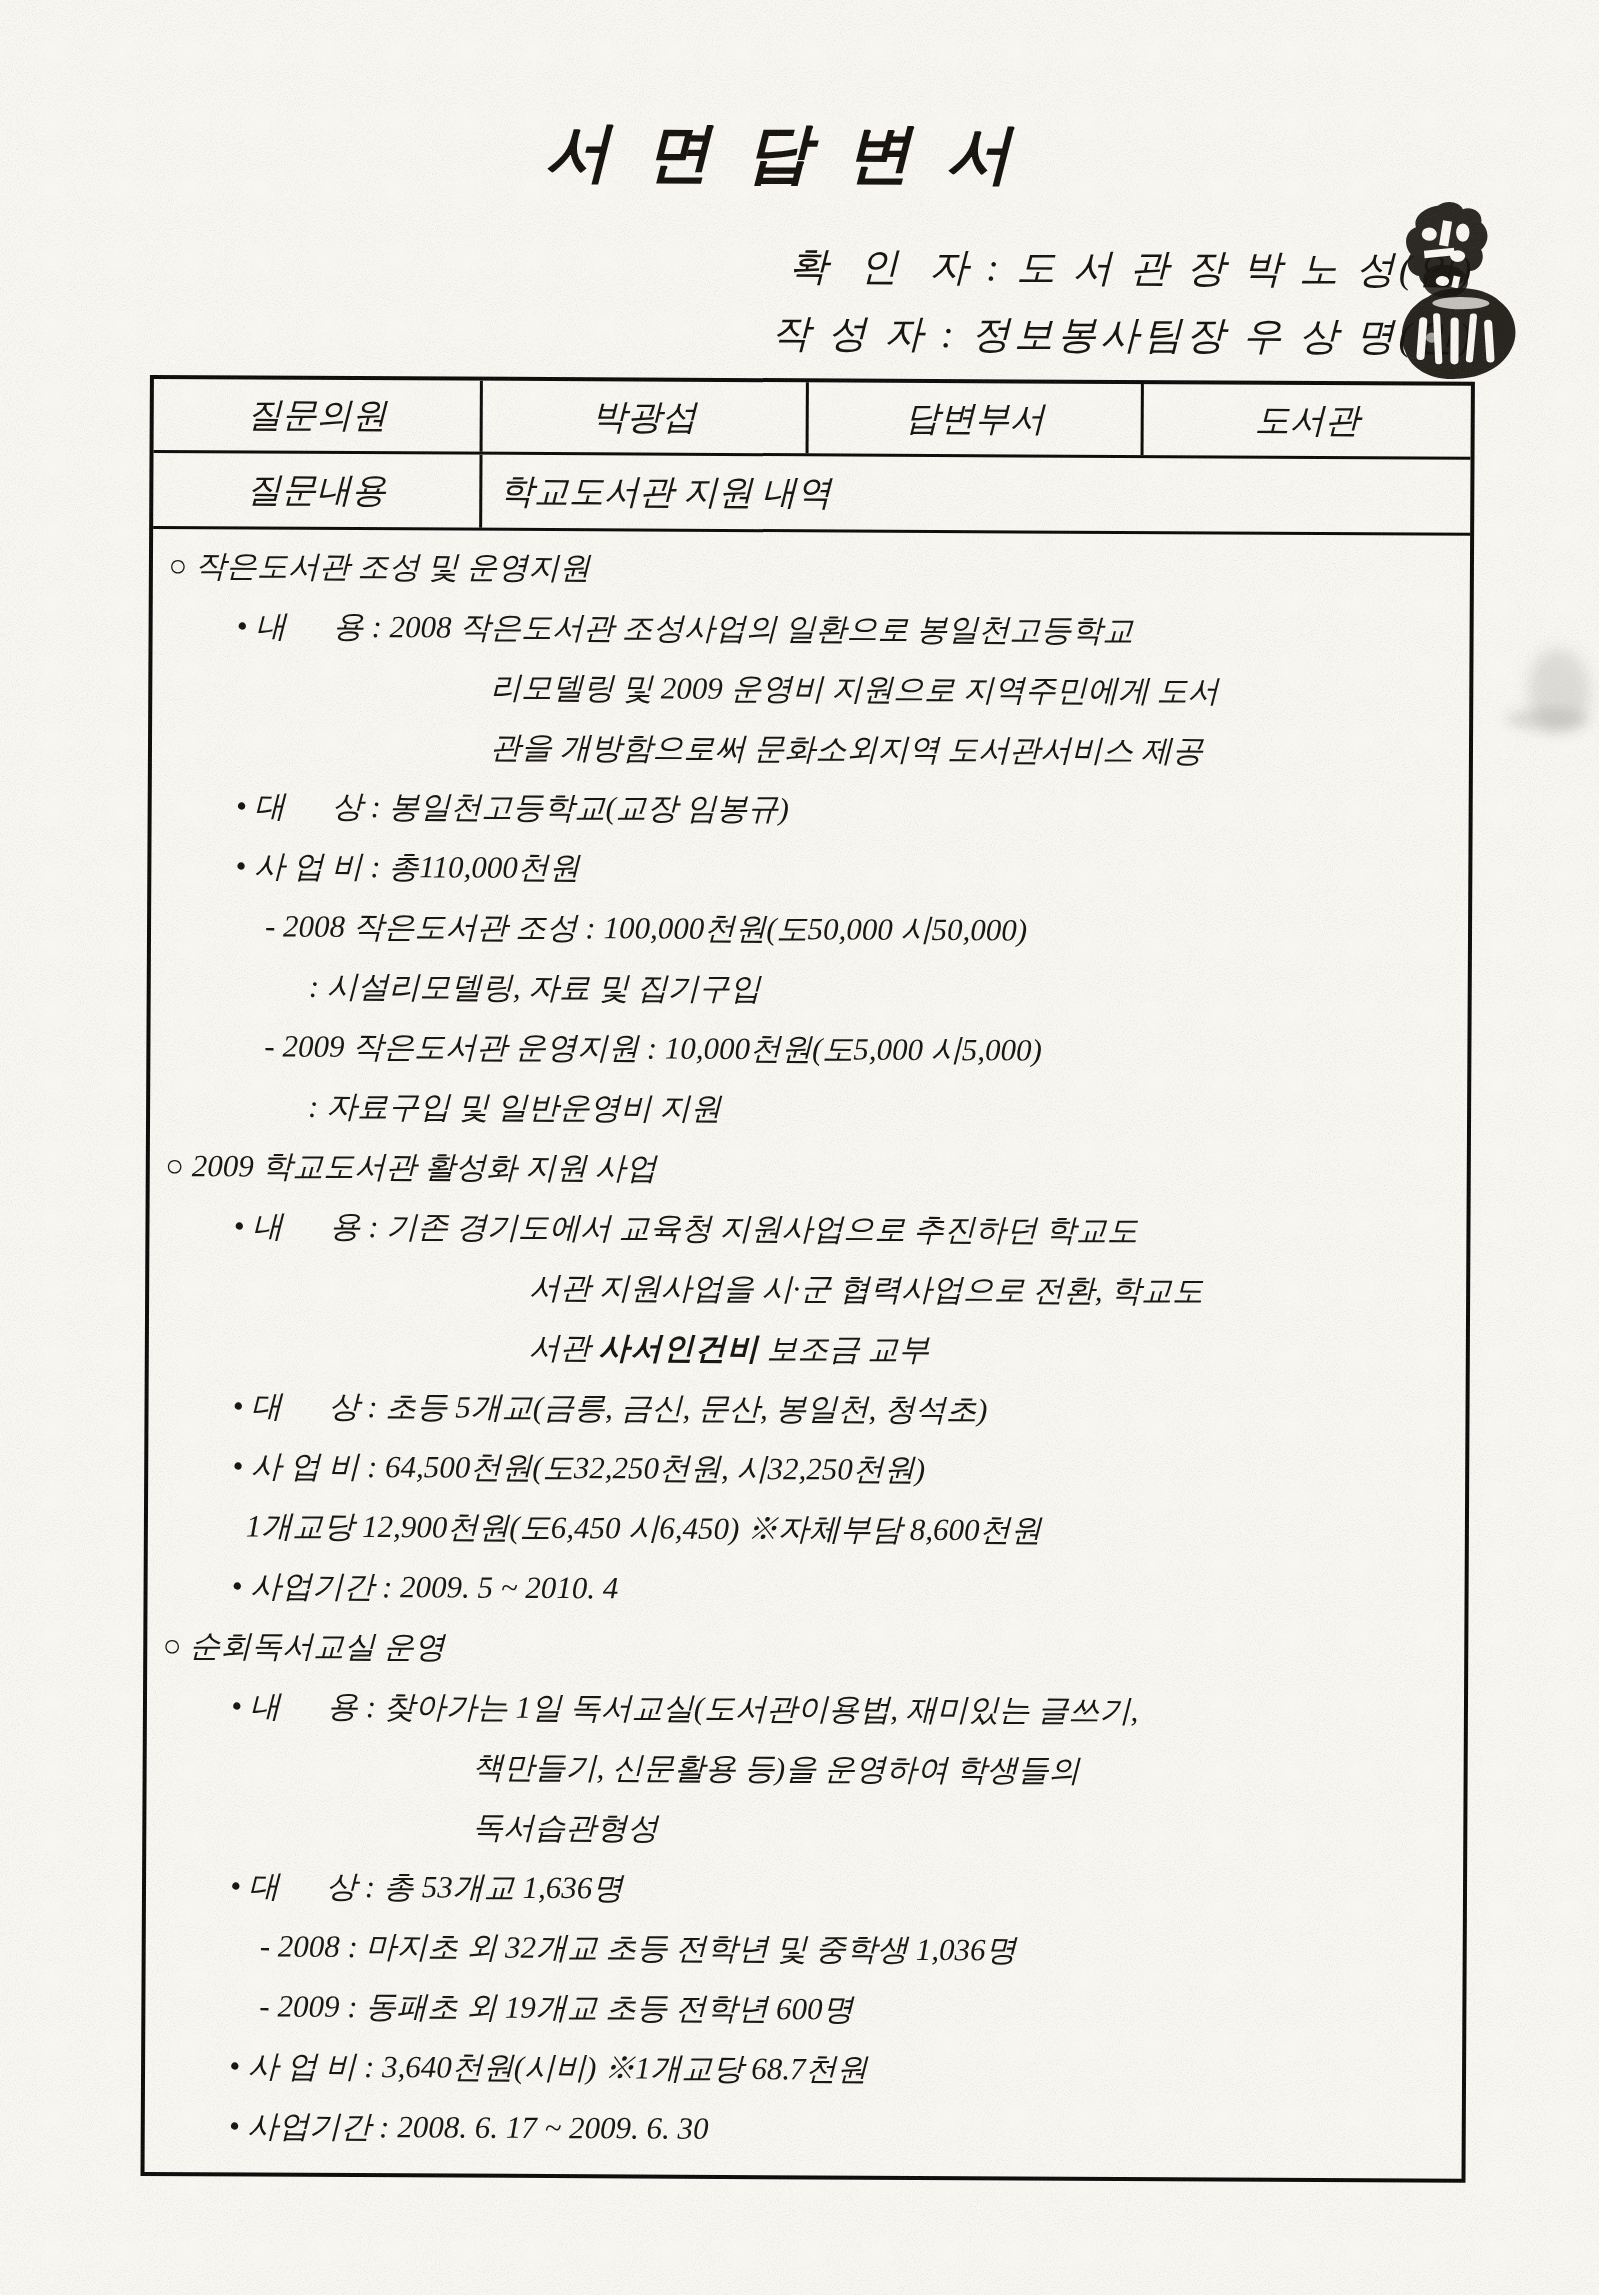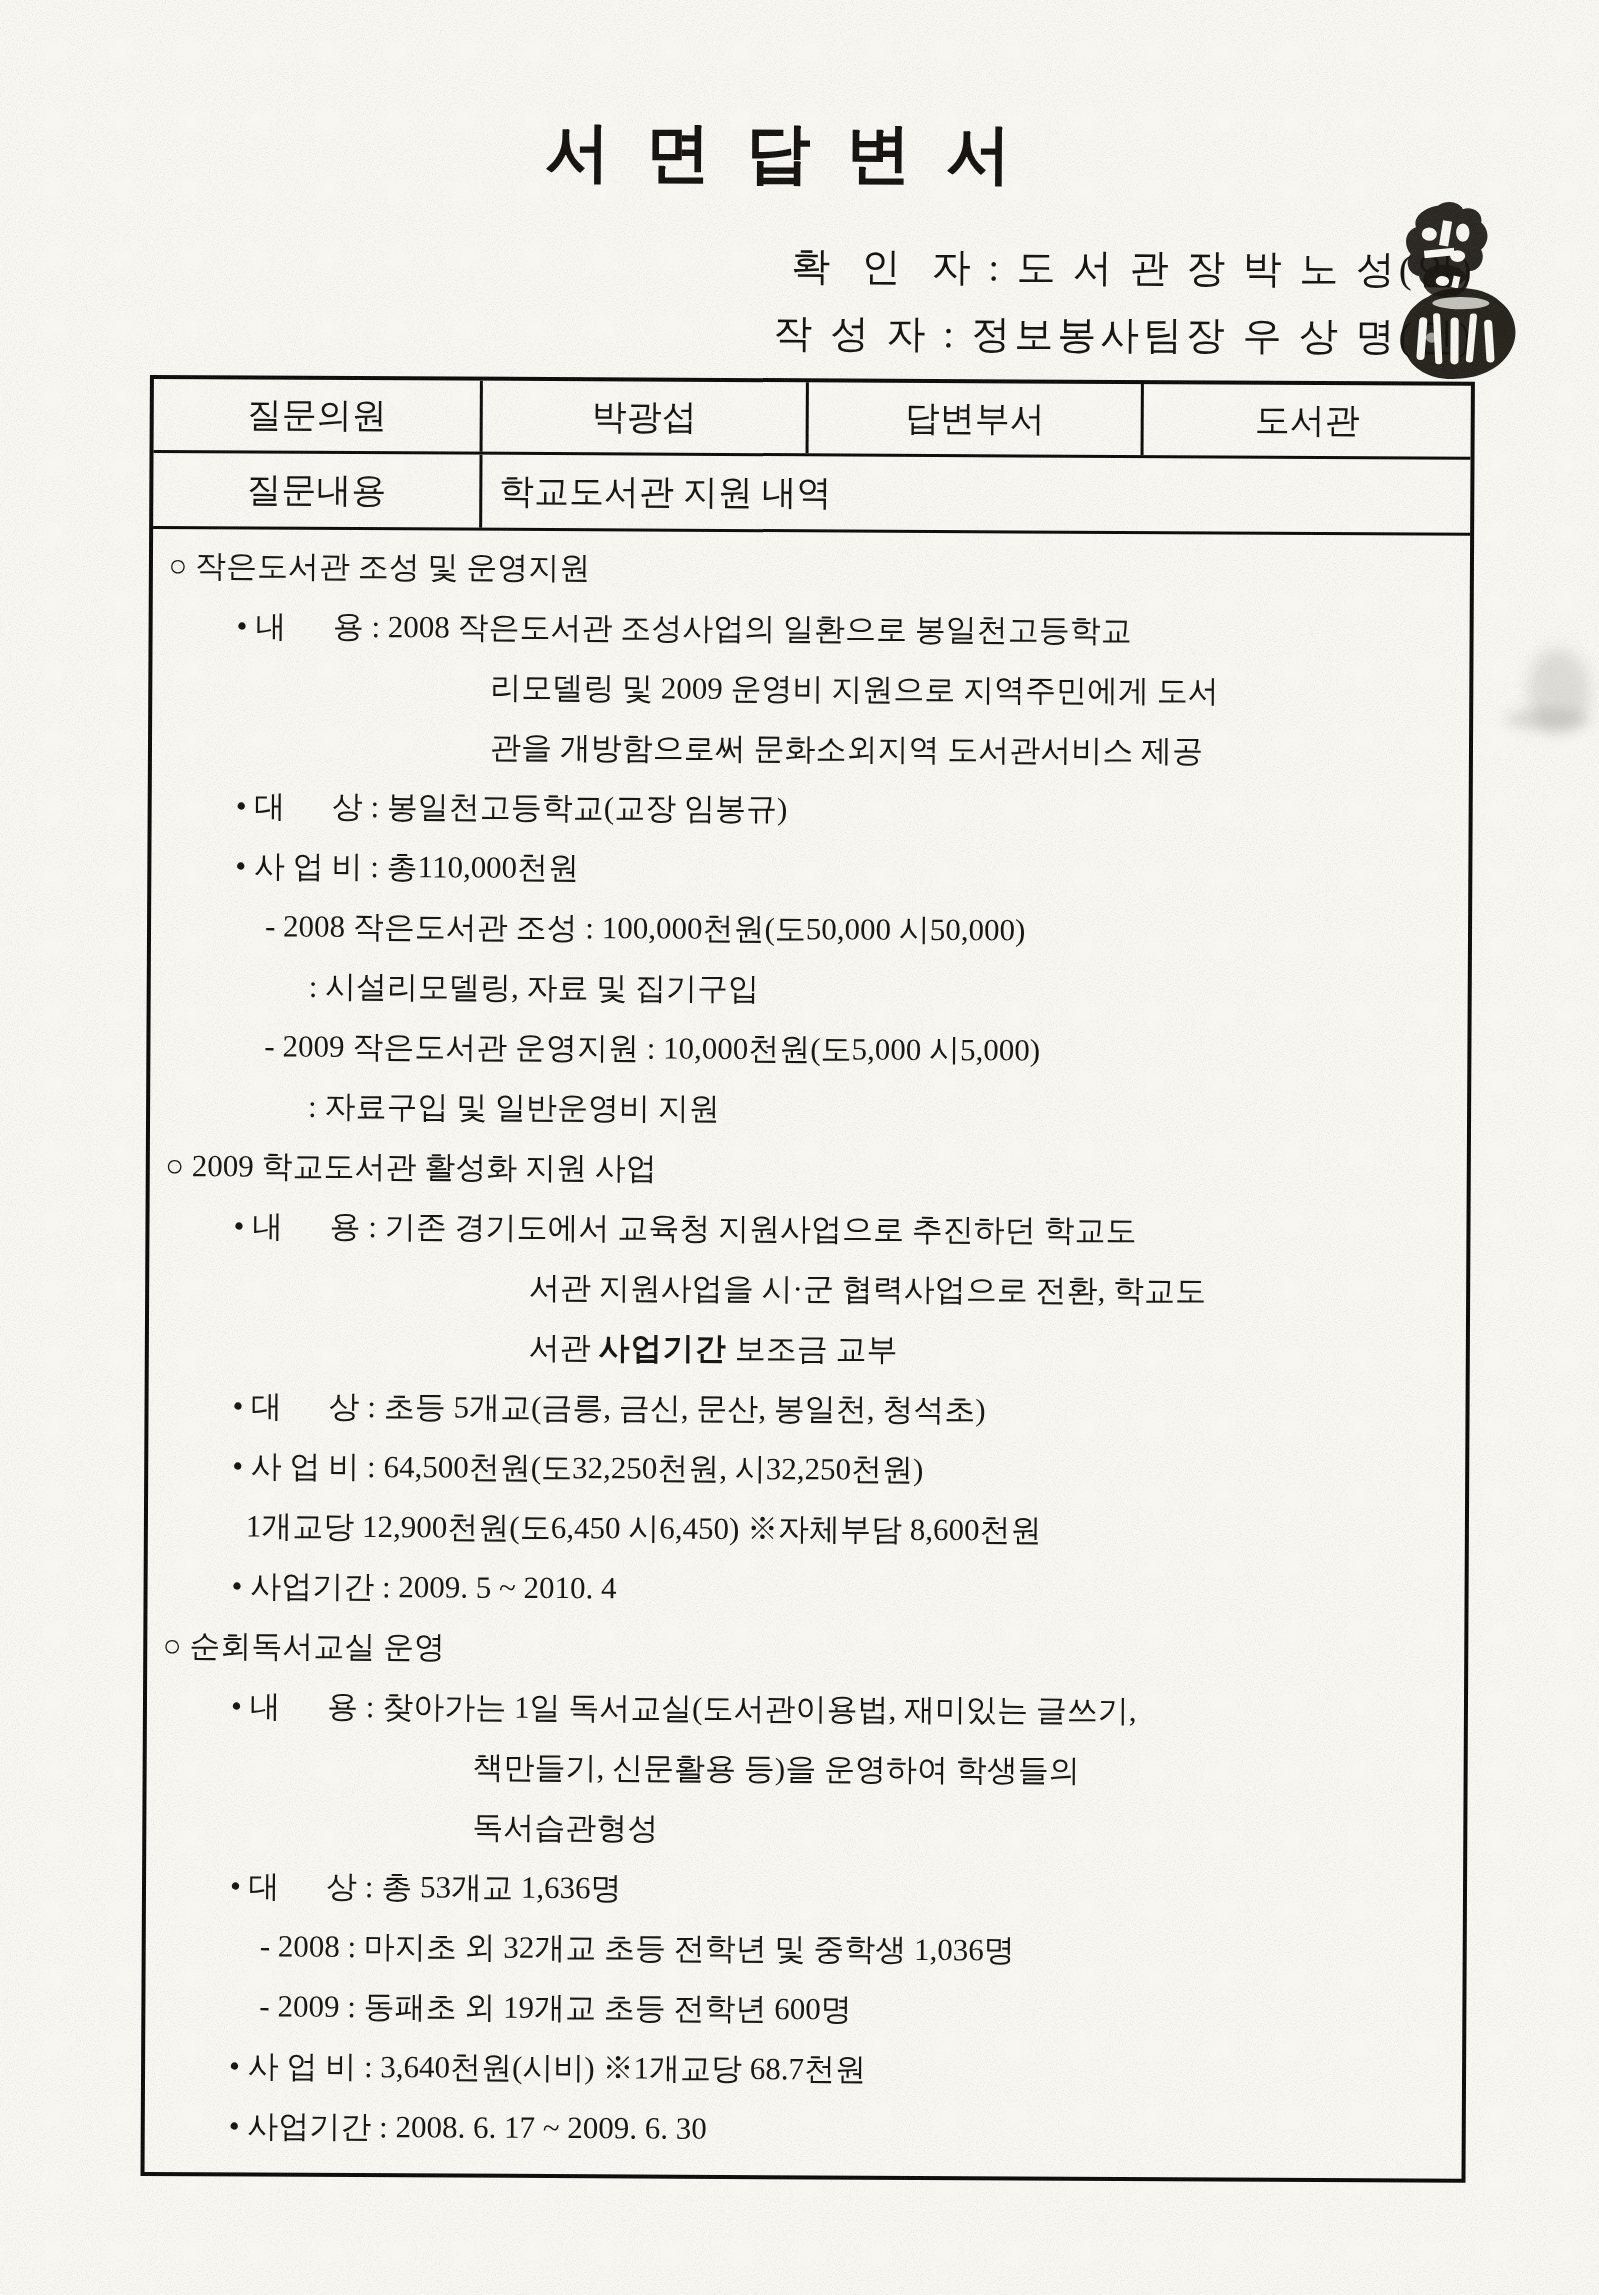--- a/index.html
+++ b/index.html
@@ -4,21 +4,21 @@
 <style>
   html,body{margin:0;padding:0;}
   body{
     width:1599px;height:2295px;
     background:#f7f6f1;
     font-family:"Liberation Serif","DejaVu Serif",serif;
     color:#181512;
     overflow:hidden;
     position:relative;
   }
-  .sheet{position:absolute;inset:0;overflow:hidden;}
+  .sheet{position:absolute;inset:0;overflow:hidden;font-style:italic;}
   .skew{position:absolute;inset:0;transform:rotate(0.3deg);transform-origin:167px 363px;}
 
   
   .title{
     position:absolute;left:544px;top:106px;margin:0;
     font-size:65px;font-weight:600;letter-spacing:9.5px;
     white-space:pre;color:#161310;
   }
 
   
@@ -134,21 +134,21 @@
         <div class="ln c1">관을 개방함으로써 문화소외지역 도서관서비스 제공</div>
         <div class="ln b">• 대      상 : 봉일천고등학교(교장 임봉규)</div>
         <div class="ln b">• 사 업 비 : 총110,000천원</div>
         <div class="ln d">- 2008 작은도서관 조성 : 100,000천원(도50,000 시50,000)</div>
         <div class="ln e">: 시설리모델링, 자료 및 집기구입</div>
         <div class="ln d">- 2009 작은도서관 운영지원 : 10,000천원(도5,000 시5,000)</div>
         <div class="ln e">: 자료구입 및 일반운영비 지원</div>
         <div class="ln sec">○ 2009 학교도서관 활성화 지원 사업</div>
         <div class="ln b">• 내      용 : 기존 경기도에서 교육청 지원사업으로 추진하던 학교도</div>
         <div class="ln c2">서관 지원사업을 시·군 협력사업으로 전환, 학교도</div>
-        <div class="ln c2"><span>서관 </span><span class="bold">사업기간</span><span> 보조금 교부</span></div>
+        <div class="ln c2"><span>서관 </span><span class="bold">사서인건비</span><span> 보조금 교부</span></div>
         <div class="ln b">• 대      상 : 초등 5개교(금릉, 금신, 문산, 봉일천, 청석초)</div>
         <div class="ln b">• 사 업 비 : 64,500천원(도32,250천원, 시32,250천원)</div>
         <div class="ln f">1개교당 12,900천원(도6,450 시6,450) ※자체부담 8,600천원</div>
         <div class="ln b">• 사업기간 : 2009. 5 ~ 2010. 4</div>
         <div class="ln sec">○ 순회독서교실 운영</div>
         <div class="ln b">• 내      용 : 찾아가는 1일 독서교실(도서관이용법, 재미있는 글쓰기,</div>
         <div class="ln c3">책만들기, 신문활용 등)을 운영하여 학생들의</div>
         <div class="ln c3">독서습관형성</div>
         <div class="ln b">• 대      상 : 총 53개교 1,636명</div>
         <div class="ln d">- 2008 : 마지초 외 32개교 초등 전학년 및 중학생 1,036명</div>

